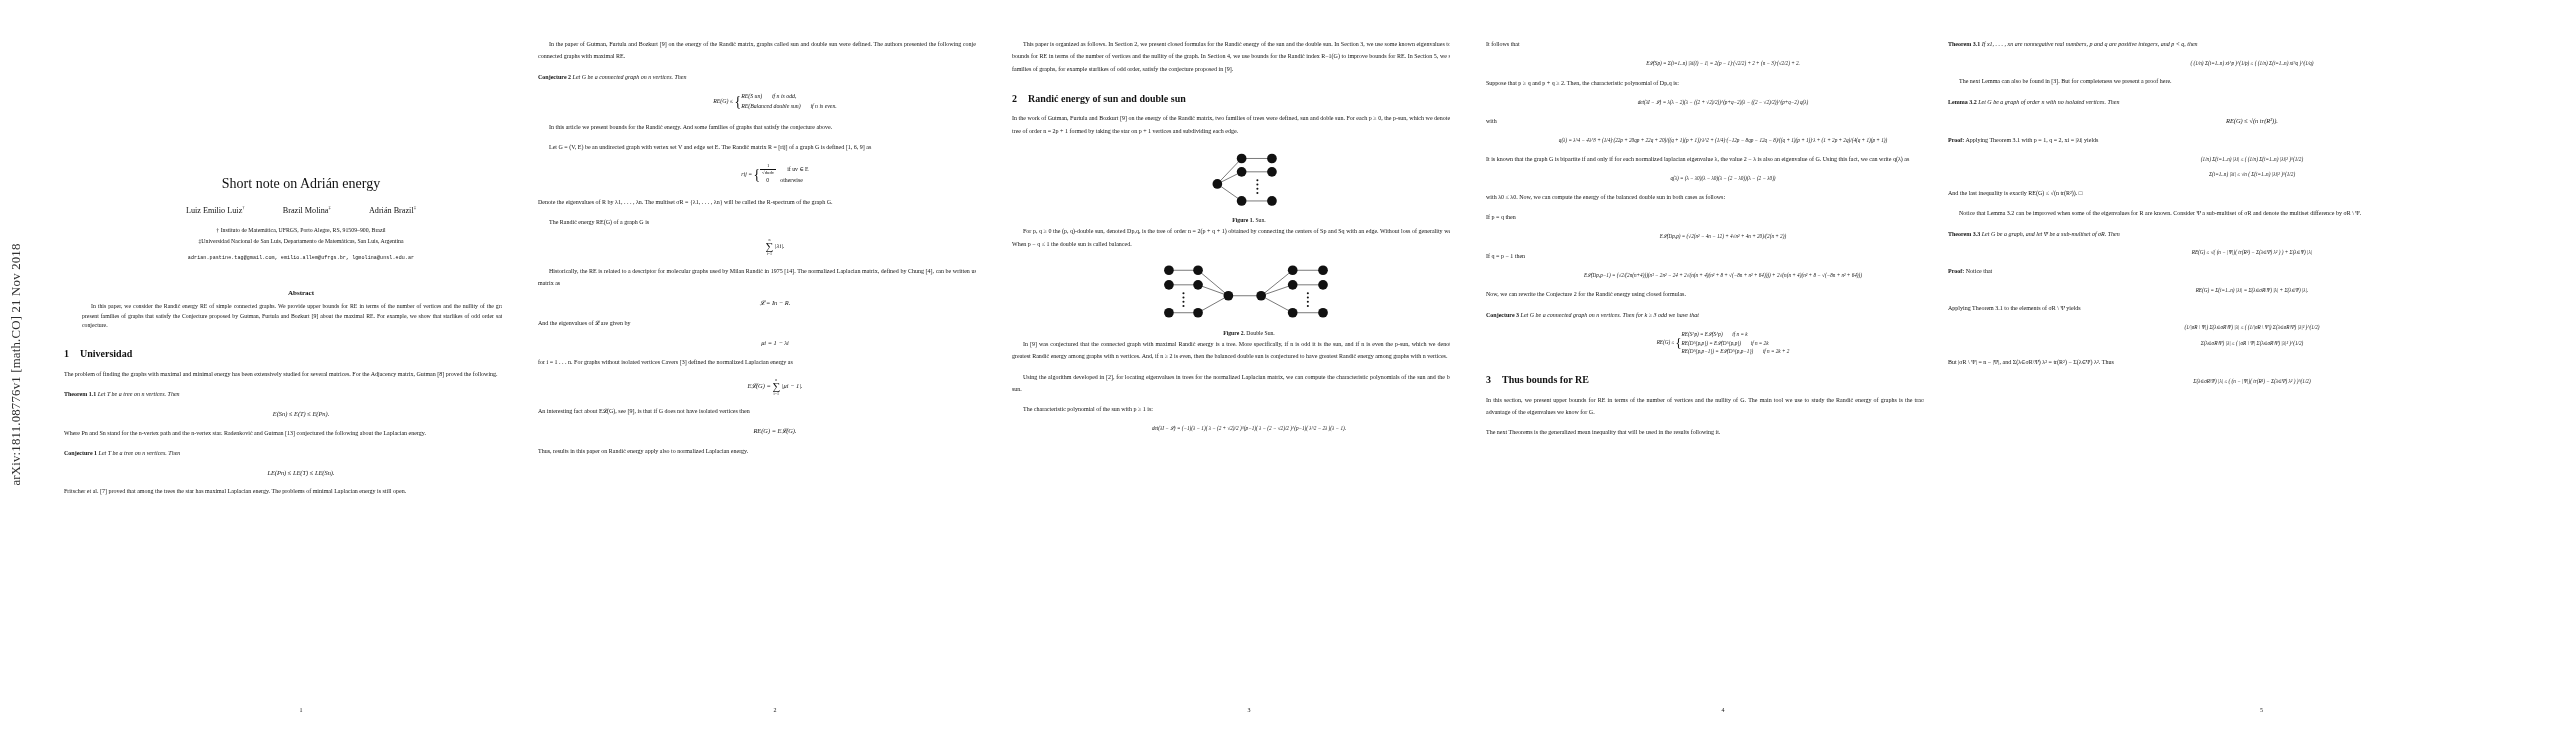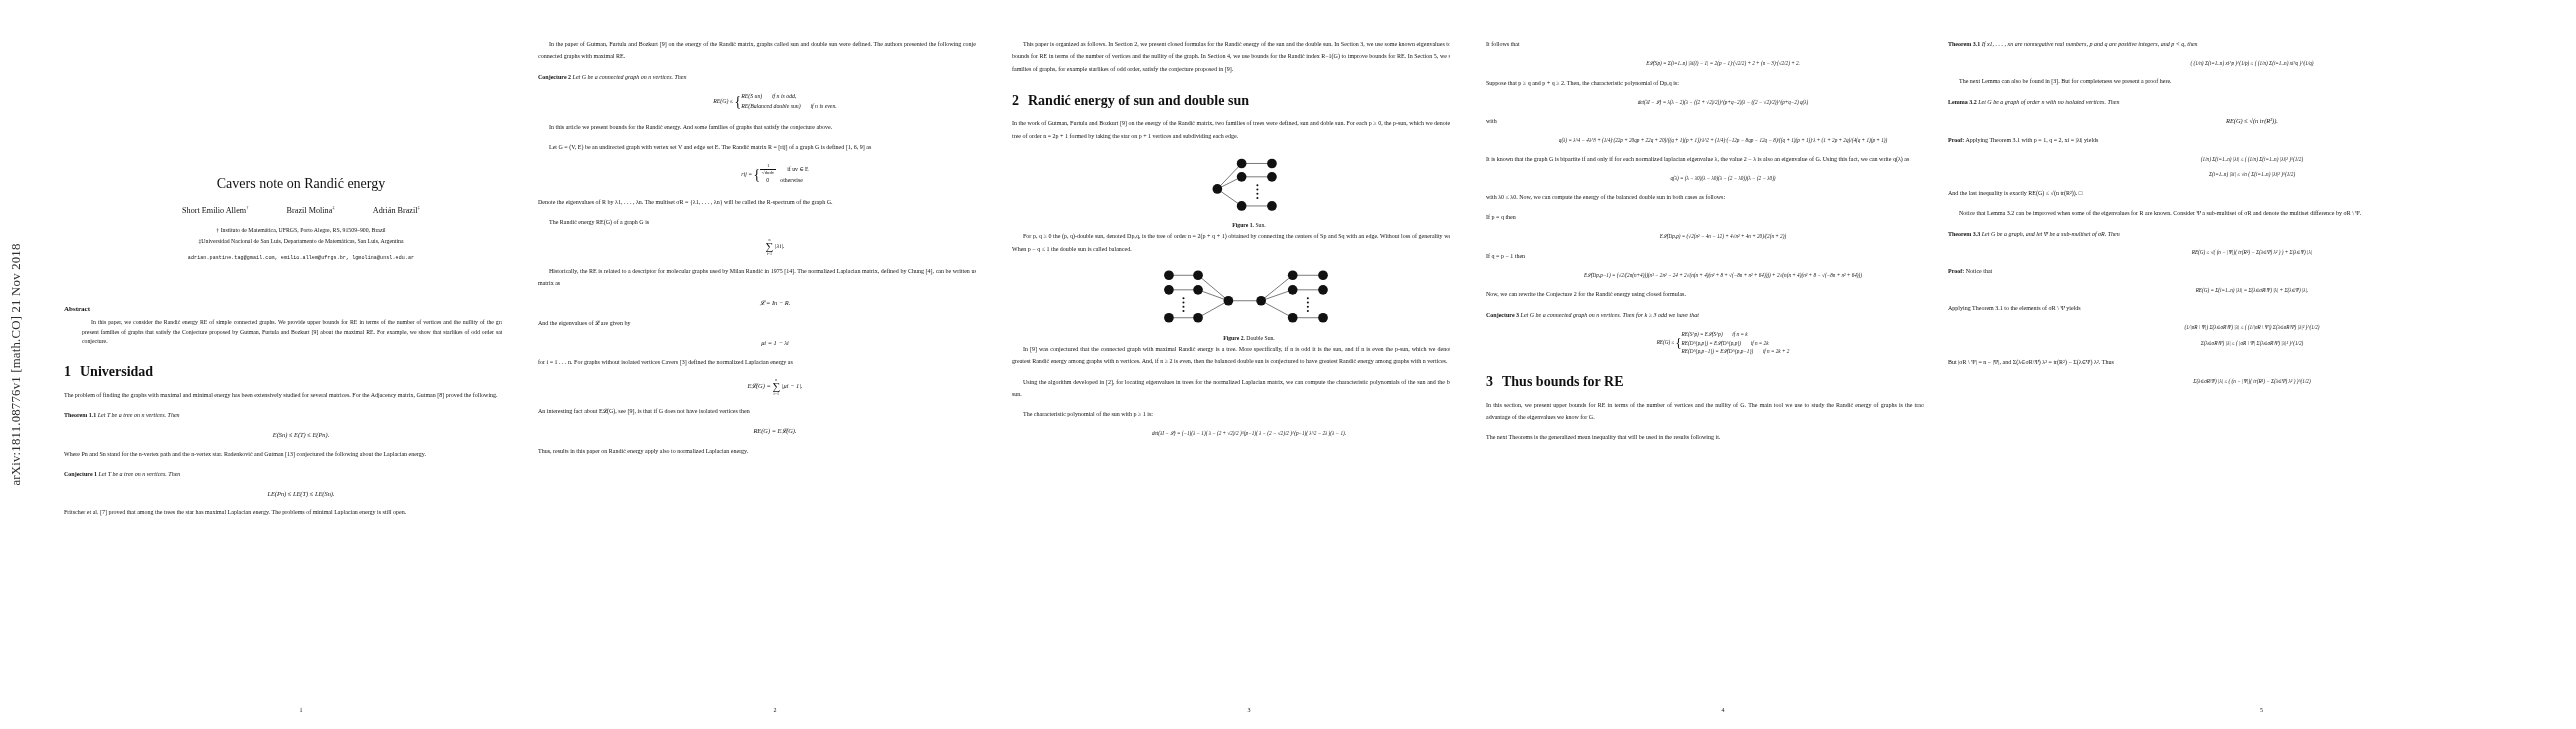--- a/index.html
+++ b/index.html
@@ -37,27 +37,27 @@
     display:flex;justify-content:center;gap:38px;
     font-size:8.2px;margin-top:13.4px;
   }
   .authors sup{font-size:4.9px;vertical-align:super;}
   .affil{text-align:center;font-size:5.8px;margin-top:9.7px;line-height:1.85;}
   .emails{
     text-align:center;margin-top:8.5px;
     font-family:"Liberation Mono","DejaVu Sans Mono",monospace;
     font-size:5px;letter-spacing:0.1px;
   }
-  .abstract-h{font-weight:bold;font-size:7px;margin-top:44px;}
+  .abstract-h{text-align:center;font-weight:bold;font-size:7px;margin-top:28px;}
   .abstract-b{
     font-size:5.8px;line-height:1.62;text-align:justify;
     margin:5.5px 18px 0 18px;text-indent:9px;
   }
   h2.sec{
-    font-size:14px;font-weight:bold;margin:18px 0 8.5px 0;
+    font-size:10px;font-weight:bold;margin:18px 0 8.5px 0;
     font-family:"Liberation Serif","DejaVu Serif",serif;
   }
   h2.sec .num{display:inline-block;width:16px;}
   p.tx{font-size:6px;line-height:2.05;text-align:justify;margin:0 0 8px 0;}
   p.tx.ind{text-indent:11px;}
   .thm{font-size:6px;line-height:2.0;margin:0 0 6px 0;}
   .thm b{font-weight:bold;}
   .thm i{font-style:italic;}
   .eq{
     text-align:center;font-size:6.4px;margin:9.7px 0 9.7px 0;
@@ -91,24 +91,24 @@
 
 <div class="viewer">
 
   <div class="arxiv-stamp">
     <span>arXiv:1811.08776v1  [math.CO]  21 Nov 2018</span>
   </div>
 
   <div class="page pg1" style="margin-left:28px;">
     <div class="page-inner" style="padding:0 36px;">
       <div style="height:176px;"></div>
-      <div class="ttl">Cavers note on Randić energy</div>
+      <div class="ttl">Short note on Adrián energy</div>
 
       <div class="authors">
-        <span><span>Short Emilio Allem</span><sup>†</sup></span>
+        <span><span>Luiz Emilio Luiz</span><sup>†</sup></span>
         <span><span>Brazil Molina</span><sup>‡</sup></span>
         <span><span>Adrián Brazil</span><sup>‡</sup></span>
       </div>
 
       <div class="affil">
         <div>† Instituto de Matemática, UFRGS, Porto Alegre, RS, 91509–900, Brazil</div>
         <div>‡Universidad Nacional de San Luis, Departamento de Matemáticas, San Luis, Argentina</div>
       </div>
 
       <div class="emails">adrian.pastine.tag@gmail.com,   emilio.allem@ufrgs.br,   lgmolina@unsl.edu.ar</div>

